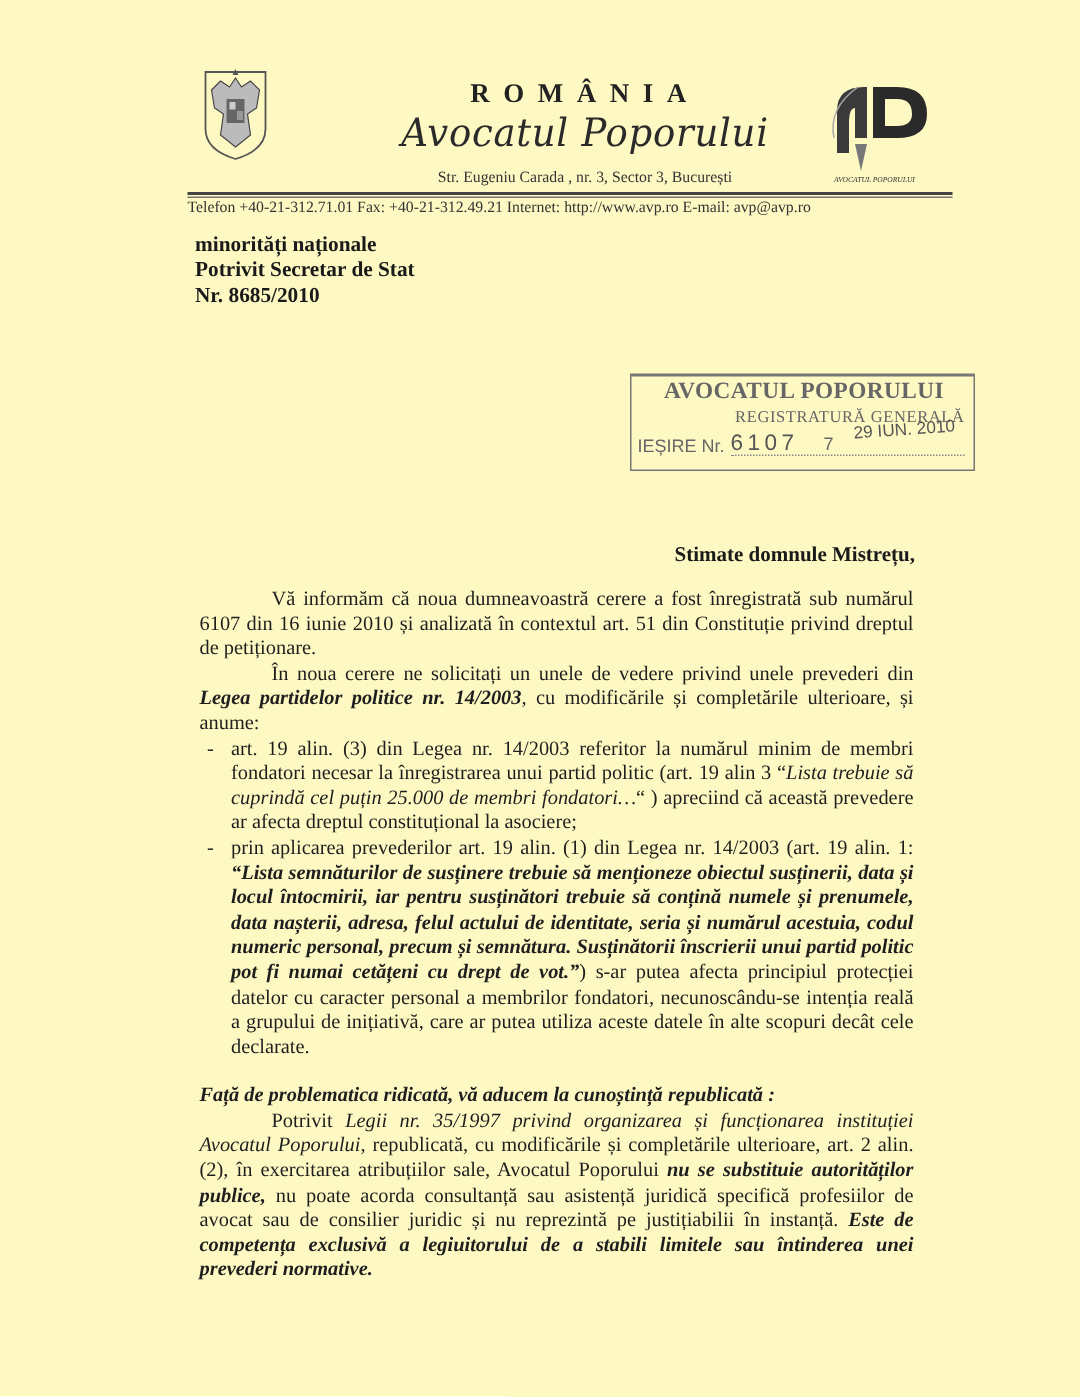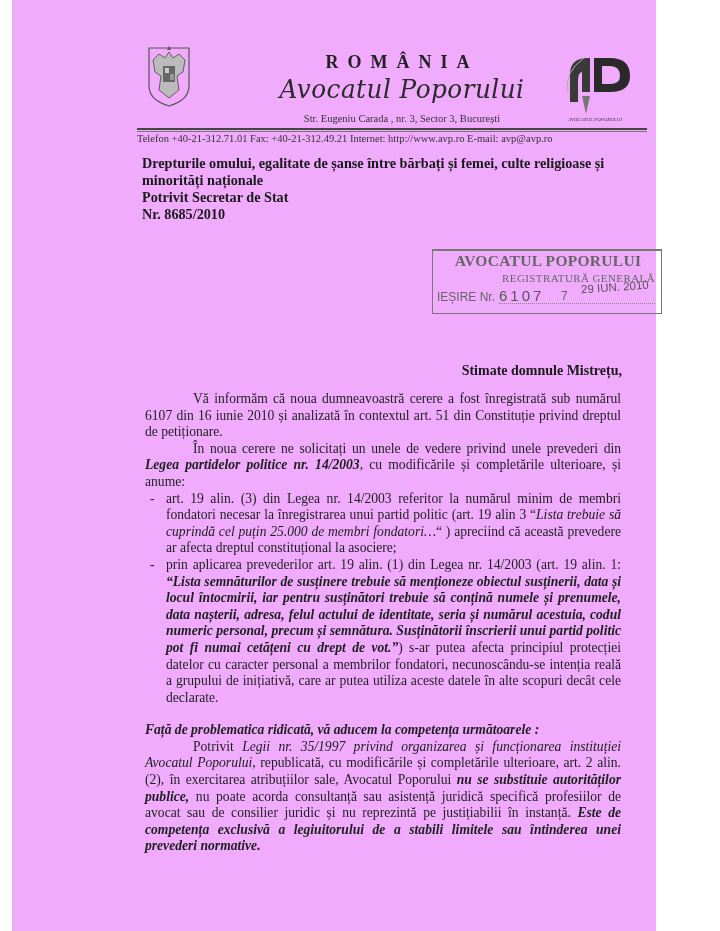--- a/index.html
+++ b/index.html
@@ -1,17 +1,17 @@
 <!DOCTYPE html>
 <html><head>
 <meta charset="utf-8">
 <style>
   html, body { margin: 0; padding: 0; background: #ffffff; }
   body { width: 720px; height: 931px; position: relative; overflow: hidden; font-family: "Liberation Serif", "DejaVu Serif", serif; color: #1a1a1a; }
-  .page { position: absolute; left: 12px; top: 0; width: 644px; height: 931px; background: #f0abfc; }
+  .page { position: absolute; left: 0; top: 0; width: 720px; height: 931px; background: #fef9c3; }
 
   
   .crest { position: absolute; left: 133px; top: 42px; width: 48px; height: 66px; }
   .ap-logo { position: absolute; left: 548px; top: 52px; width: 76px; height: 72px; }
   .country { position: absolute; left: 270px; top: 52px; width: 240px; text-align: center; font-weight: bold; font-size: 18px; letter-spacing: 9px; color: #222; }
   .institution { position: absolute; left: 240px; top: 74px; width: 300px; text-align: center; font-family: "DejaVu Serif", serif; font-style: italic; font-size: 26px; color: #2a2a2a; letter-spacing: 0.5px; transform: scaleX(0.95); }
   .address { position: absolute; left: 240px; top: 113px; width: 300px; text-align: center; font-size: 10.5px; color: #333; }
   .rule-thick { position: absolute; left: 125px; top: 128px; width: 510px; height: 2px; background: #444; }
   .rule-thin { position: absolute; left: 125px; top: 131px; width: 510px; height: 1px; background: #777; }
   .contacts { position: absolute; left: 125px; top: 133px; width: 510px; text-align: left; font-size: 10.5px; color: #333; }
@@ -66,21 +66,20 @@
     <path d="M22 44 L30 44 L26 62 Z" fill="#777"></path>
     <path d="M8 40 Q4 20 24 6" fill="none" stroke="#aaa" stroke-width="1"></path>
     <text x="8" y="69" font-size="5" font-family="Liberation Serif, serif" font-style="italic" fill="#333">AVOCATUL POPORULUI</text>
   </svg>
 
   <div class="rule-thick"></div>
   <div class="rule-thin"></div>
   <div class="contacts">Telefon +40-21-312.71.01  Fax: +40-21-312.49.21  Internet: http://www.avp.ro  E-mail: avp@avp.ro</div>
 
   <div class="dept">
-    <div>Drepturile omului, egalitate de șanse între bărbați și femei, culte religioase și</div>
     <div>minorități naționale</div>
     <div>Potrivit Secretar de Stat</div>
     <div>Nr. 8685/2010</div>
   </div>
 
   <div class="stamp">
     <div class="stamp-title">AVOCATUL POPORULUI</div>
     <div class="stamp-sub">REGISTRATURĂ GENERALĂ</div>
     <div class="stamp-out">IEȘIRE Nr.</div>
     <div class="stamp-num">6107</div>
@@ -95,17 +94,17 @@
     <p class="indent">Vă informăm că noua dumneavoastră cerere a fost înregistrată sub numărul 6107 din 16 iunie 2010 și analizată în contextul art. 51 din Constituție privind dreptul de petiționare.</p>
     <p class="indent"><span>În noua cerere ne solicitați un unele de vedere privind unele prevederi din </span><span class="bi">Legea partidelor politice nr. 14/2003</span><span>, cu modificările și completările ulterioare, și anume:</span></p>
     <ul class="list">
       <li>
         <span class="dash">-</span><span>art. 19 alin. (3) din Legea nr. 14/2003 referitor la numărul minim de membri fondatori necesar la înregistrarea unui partid politic (art. 19 alin 3 “</span><span class="it">Lista trebuie să cuprindă cel puțin 25.000 de membri fondatori…</span><span>“ ) apreciind că această prevedere ar afecta dreptul constituțional la asociere;</span>
       </li>
       <li>
         <span class="dash">-</span><span>prin aplicarea prevederilor art. 19 alin. (1) din Legea nr. 14/2003 (art. 19 alin. 1: </span><span class="bi">“Lista semnăturilor de susținere trebuie să menționeze obiectul susținerii, data și locul întocmirii, iar pentru susținători trebuie să conțină numele și prenumele, data nașterii, adresa, felul actului de identitate, seria și numărul acestuia, codul numeric personal, precum și semnătura. Susținătorii înscrierii unui partid politic pot fi numai cetățeni cu drept de vot.”</span><span>) s-ar putea afecta principiul protecției datelor cu caracter personal a membrilor fondatori, necunoscându-se intenția reală a grupului de inițiativă, care ar putea utiliza aceste datele în alte scopuri decât cele declarate.</span>
       </li>
     </ul>
-    <p class="section-head">Față de problematica ridicată, vă aducem la competența următoarele :</p>
+    <p class="section-head">Față de problematica ridicată, vă aducem la cunoștință republicată :</p>
     <p class="indent"><span>Potrivit </span><span class="it">Legii nr. 35/1997 privind organizarea și funcționarea instituției Avocatul Poporului</span><span>, republicată, cu modificările și completările ulterioare, art. 2 alin. (2), în exercitarea atribuțiilor sale, Avocatul Poporului </span><span class="bi">nu se substituie autorităților publice,</span><span> nu poate acorda consultanță sau asistență juridică specifică profesiilor de avocat sau de consilier juridic și nu reprezintă pe justițiabilii în instanță. </span><span class="bi">Este de competența exclusivă a legiuitorului de a stabili limitele sau întinderea unei prevederi normative</span><span class="bi">.</span></p>
   </div>
 
 </div>
 
 </body></html>

